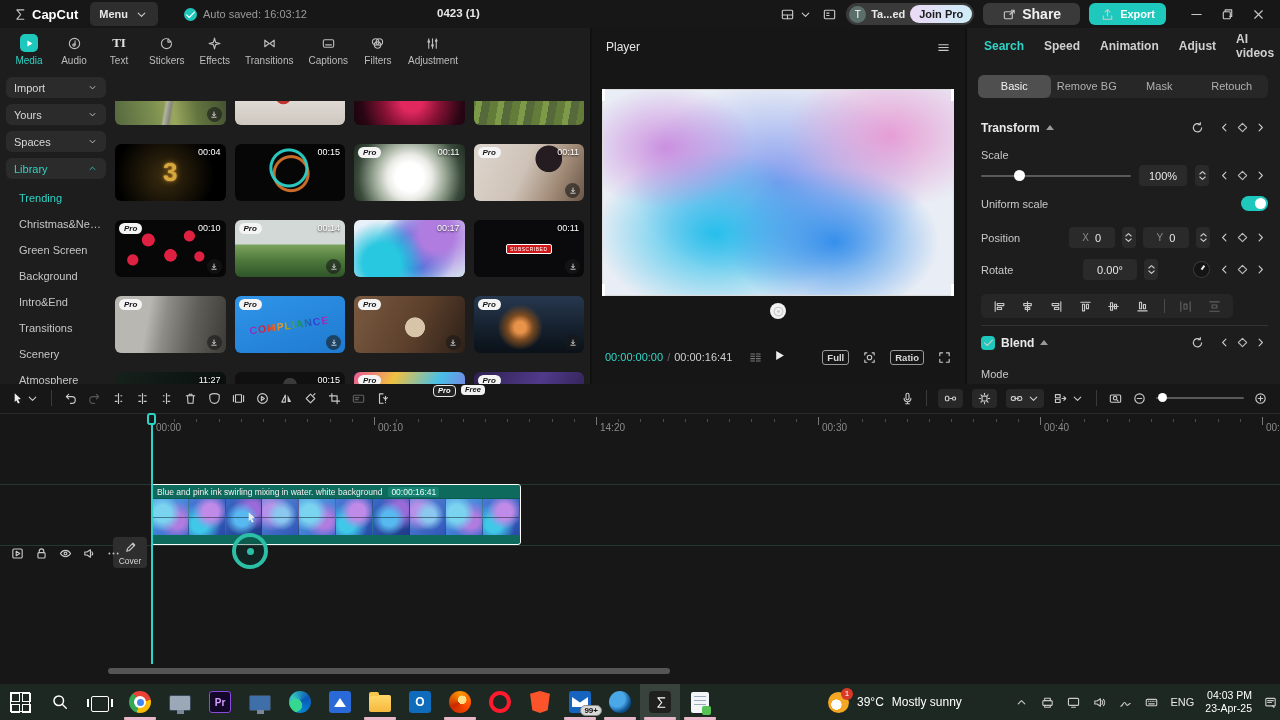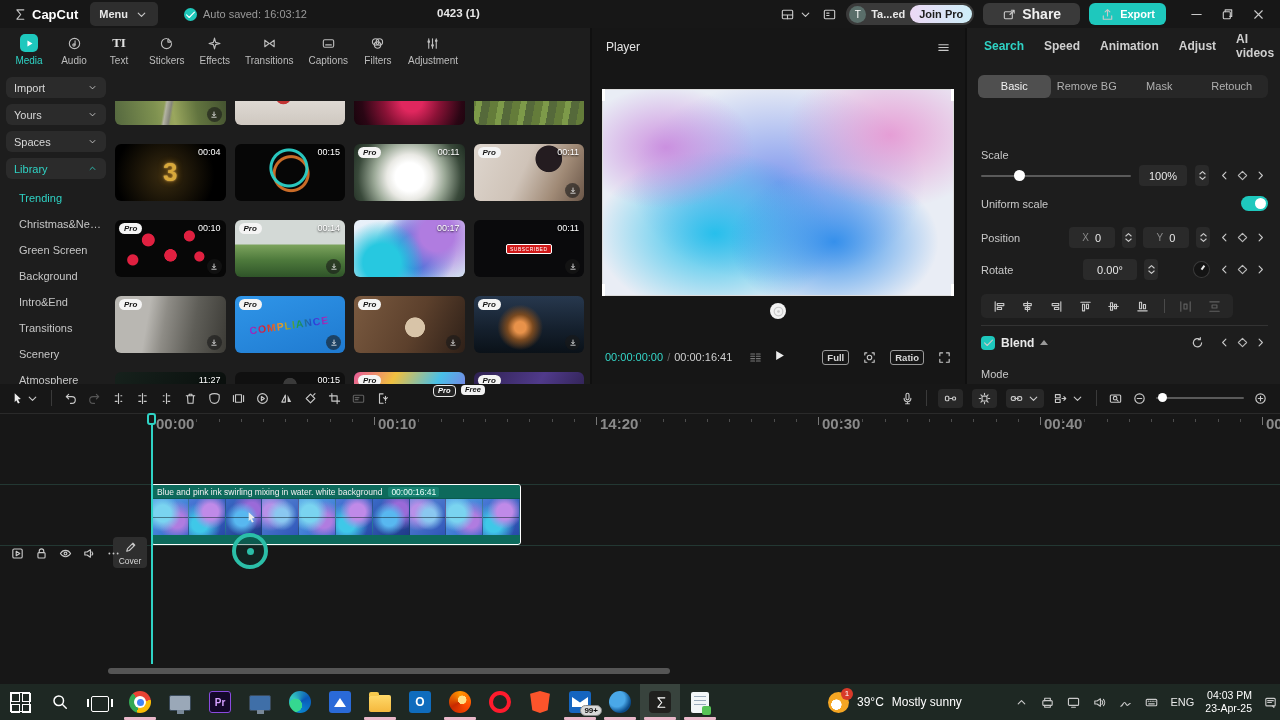--- a/index.html
+++ b/index.html
@@ -149,21 +149,21 @@
   #tl-toolbar { position:absolute; left:0; top:0; width:1280px; height:28px; display:flex; align-items:center; }
   .tl-left { display:flex; align-items:center; gap:9px; padding-left:10px; }
   .tl-right { margin-left:auto; display:flex; align-items:center; gap:9px; padding-right:12px; }
   .tsep { width:1px; height:16px; background:#3a3a3a; margin:0 2px; }
   .tealbtn { background:#282828; border-radius:4px; height:19px; min-width:25px; display:flex; align-items:center; justify-content:center; color:#1ec8bd; gap:2px; padding:0 3px;}
   .tlbadge { position:absolute; top:1px; font-size:7.5px; font-weight:bold; border-radius:4px; padding:0 4px; line-height:10px; font-style:italic;}
   #badge-pro  { left:433px; background:#222; color:#fff; border:1px solid #e8e8e8; }
   #badge-free { left:461px; background:#f2f2f2; color:#111; }
   #tl-ruler { position:absolute; left:0; top:29px; width:1280px; height:16px; border-top:1px solid #2a2a2a; }
   .rtick { position:absolute; top:5px; width:1px; height:3px; background:#4d4d4d; }
-  .rlabel { position:absolute; top:1px; font-size:15px; color:#8a8a8a; white-space:nowrap;font-weight:bold; }
+  .rlabel { position:absolute; top:8px; font-size:10px; color:#8a8a8a; white-space:nowrap; }
   .rbar { position:absolute; top:3px; width:1px; height:8px; background:#777; }
   #lane-top, #lane-bot { position:absolute; left:0; width:1280px; height:1px; background:#233833; }
   #lane-top { top:100px; } #lane-bot { top:161px; }
   #playhead-line { position:absolute; left:151px; top:30px; width:1.5px; height:250px; background:#2fd3c5; }
   #playhead-cap { position:absolute; left:147px; top:29px; width:9px; height:12px; border:2px solid #2fd3c5; border-radius:3px; background:#171717;}
   #clip { position:absolute; left:151px; top:100px; width:370px; height:61px; border:1.5px solid #fff; border-radius:3px;
     overflow:hidden; background:#0d6a5c; }
   #clip-header { height:13px; display:flex; align-items:center; gap:6px; padding:0 5px; background:#0d6a5c; }
   #clip-title { font-size:8.5px; color:#f0f0f0; white-space:nowrap; }
   #clip-dur { font-size:8.5px; color:#eafffb; background:#168070; border-radius:2px; padding:0 3px; }
@@ -634,20 +634,50 @@
       <span class="ptab">Adjust</span>
       <span class="ptab">AI videos</span>
     </div>
   <div id="subtabs">
       <span class="stab active">Basic</span>
       <span class="stab">Remove BG</span>
       <span class="stab">Mask</span>
       <span class="stab">Retouch</span>
     </div>
 
+  <div class="prow" style="top:92px; justify-content:space-between">
+    <span class="sec-title">
+        <span>Transform</span>
+        <span class="caret-up"></span>
+      </span>
+    <span style="display:flex;align-items:center;gap:12px">
+      <i data-icon="reset">
+          <svg viewBox="0 0 16 16" class="ic" width="15" height="15" fill="none" stroke="currentColor" stroke-width="1.2" stroke-linecap="round" stroke-linejoin="round">
+            <path d="M12.4 8.2A4.4 4.4 0 1 1 10.9 4.9M11 2.6v2.5H8.5"></path>
+          </svg>
+        </i>
+      <span class="kf">
+          <i data-icon="chevron-left">
+            <svg viewBox="0 0 16 16" class="ic" width="15" height="15" fill="none" stroke="currentColor" stroke-width="1.2" stroke-linecap="round" stroke-linejoin="round">
+              <path d="M9.5 4.5L6 8l3.5 3.5"></path>
+            </svg>
+          </i>
+          <i data-icon="diamond" class="dia">
+            <svg viewBox="0 0 16 16" class="ic" width="15" height="15" fill="none" stroke="currentColor" stroke-width="1.2" stroke-linecap="round" stroke-linejoin="round">
+              <path d="M8 3.6L12.4 8 8 12.4 3.6 8z"></path>
+            </svg>
+          </i>
+          <i data-icon="chevron-right">
+            <svg viewBox="0 0 16 16" class="ic" width="15" height="15" fill="none" stroke="currentColor" stroke-width="1.2" stroke-linecap="round" stroke-linejoin="round">
+              <path d="M6.5 4.5L10 8l-3.5 3.5"></path>
+            </svg>
+          </i>
+        </span>
+    </span>
+  </div>
 
   <div class="prow" style="top:121px">
     <span class="plabel">Scale</span>
   </div>
   <div class="prow" style="top:137px; gap:8px">
     <span class="slider-track" style="flex:1">
       <span class="slider-knob" style="left:33px"></span>
     </span>
     <span class="valbox" style="width:48px">100%</span>
     <span class="stepbox">

